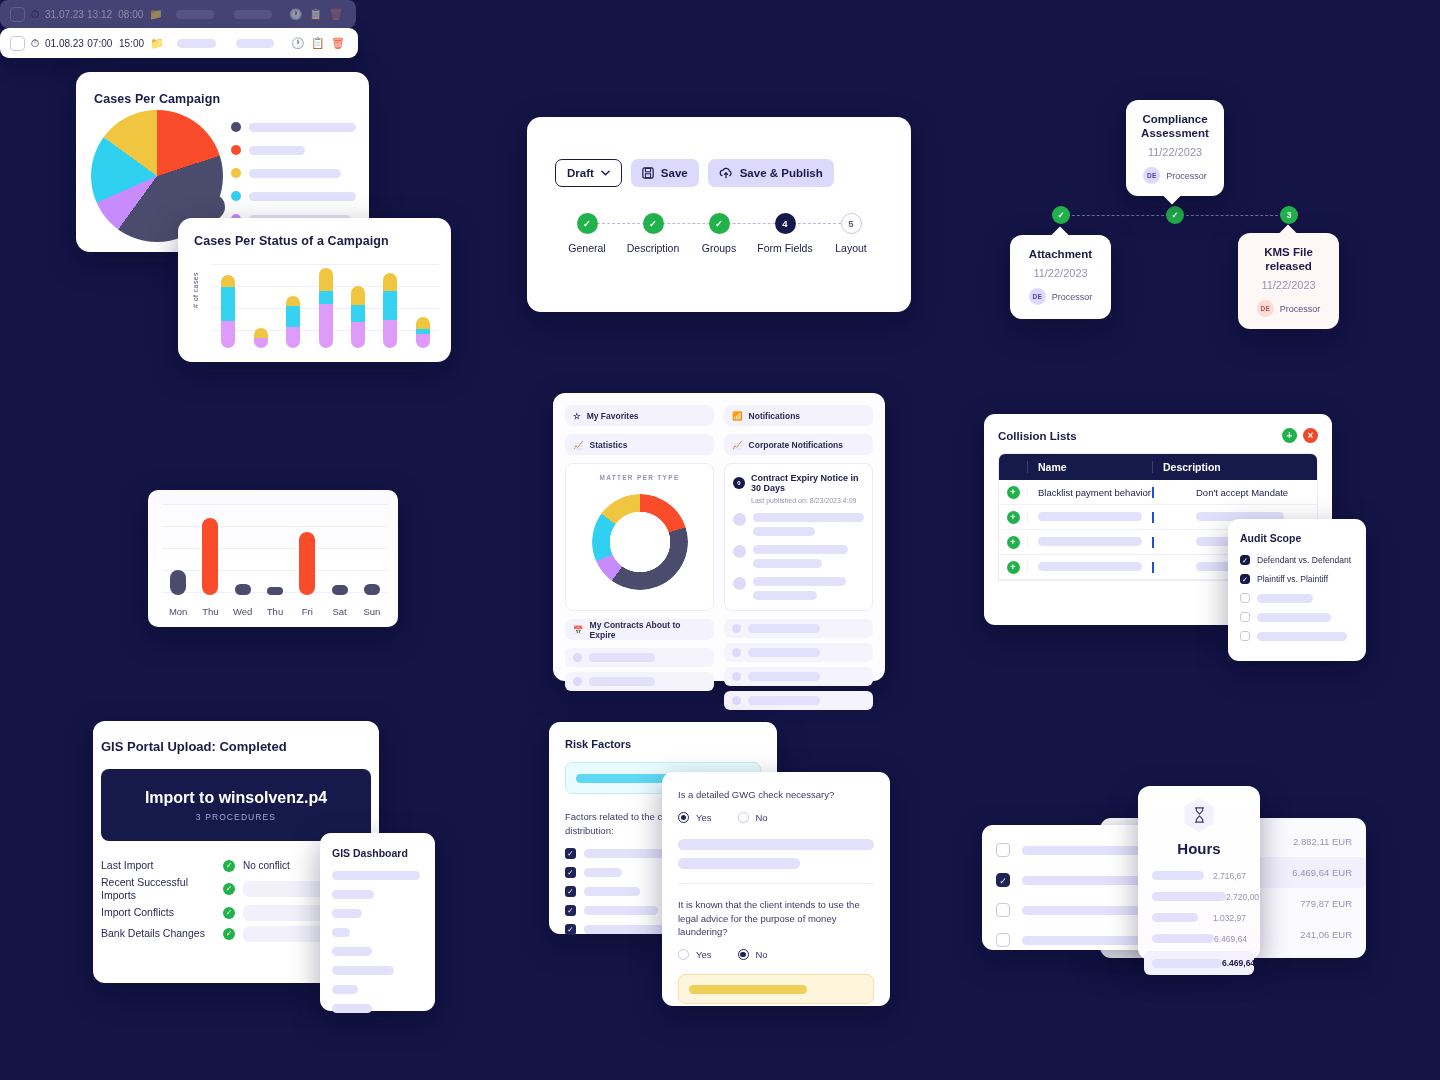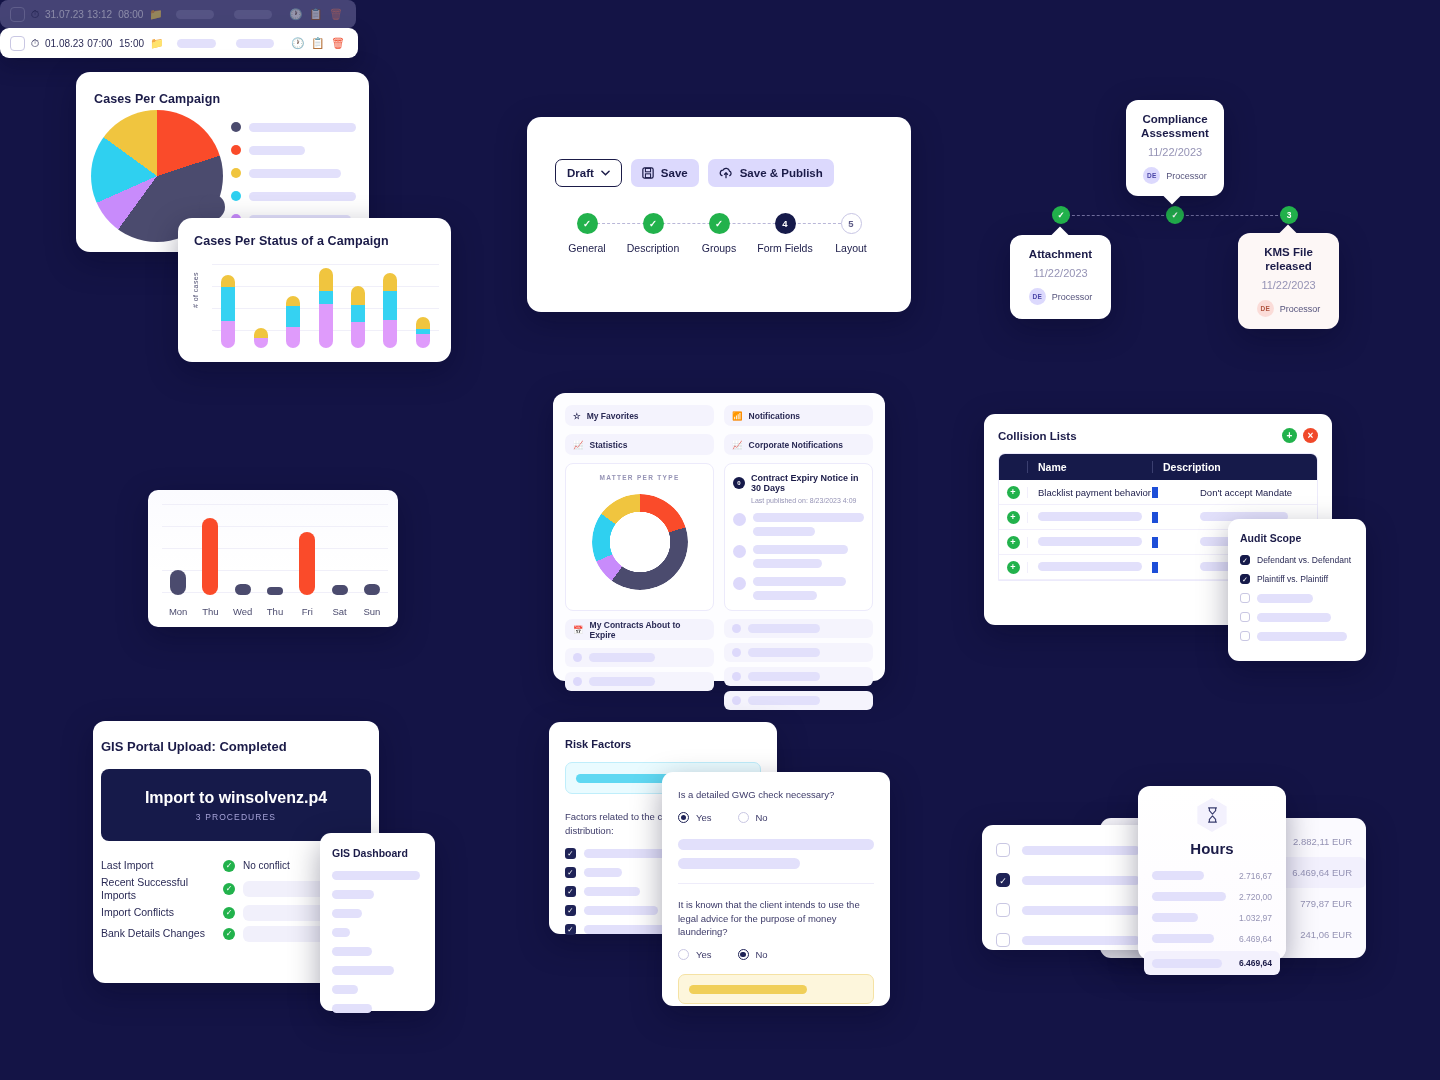--- a/index.html
+++ b/index.html
@@ -142,21 +142,21 @@
   .th-plus { width:28px; flex:none; }
   .th { font-size:10.5px; font-weight:700; padding-left:10px; }
   .th.c1 { width:125px; flex:none; border-left:1px solid #3b3f70; }
   .th.c2 { flex:1; border-left:1px solid #3b3f70; }
   .tr { display:flex; align-items:center; height:25px; border-bottom:1px solid #f1effb; }
   .td-plus { width:28px; flex:none; display:flex; justify-content:center; }
   .plus-dot { width:13px; height:13px; border-radius:50%; background:#22b24c; color:#fff;
               font-size:9px; line-height:13px; text-align:center; font-weight:700; cursor:pointer; }
   .td { font-size:9.5px; padding-left:10px; }
   .td.c1 { width:125px; flex:none; border-left:1px solid #f1effb; }
-  .td.c2 { flex:1; border-left:6px solid #1d4ed8;padding-left:42px; }
+  .td.c2 { flex:1; border-left:2px solid #1d4ed8;padding-left:42px; }
 
   
   #audit { left:1228px; top:519px; width:138px; height:142px; border-radius:11px; padding:13px 12px; }
   .audit-title { font-size:10.5px; font-weight:700; margin-bottom:11px; }
   .chk-row { display:flex; align-items:center; gap:7px; margin-bottom:9px; }
   .chk { width:10px; height:10px; border-radius:3px; flex:none; border:1.2px solid #c9c7e3; background:#fff; }
   .chk.on { background:#161a4a; border-color:#161a4a; position:relative; }
   .chk.on::after { content:"✓"; position:absolute; inset:0; color:#fff; font-size:7px;
                    line-height:10px; text-align:center; }
   .chk-label { font-size:8.5px; color:#2a2a55; }
@@ -205,21 +205,21 @@
   
   #eur-card { left:1100px; top:818px; width:266px; height:140px; border-radius:11px; background:#fbfaff; padding:8px 14px; }
   .eur-row { height:31px; display:flex; align-items:center; justify-content:flex-end;
              font-size:9.5px; color:#9593b5; }
   .eur-row.hl { background:#f2f0fd; border-radius:6px; margin:0 -14px; padding:0 14px; }
   #list-card { left:982px; top:825px; width:232px; height:125px; border-radius:11px; padding:10px 14px; }
   .lrow { display:flex; align-items:center; gap:12px; height:30px; }
   .lchk { width:14px; height:14px; border-radius:4px; border:1.4px solid #c9c7e3; background:#fff; flex:none; }
   .lchk.on { background:#1f2357; border-color:#1f2357; position:relative; }
   .lchk.on::after { content:"✓"; position:absolute; inset:0; color:#fff; font-size:9px; line-height:14px; text-align:center; }
-  #hours { left:1138px; top:786px; width:148px; height:174px; border-radius:12px;
+  #hours { left:1138px; top:786px; width:122px; height:174px; border-radius:12px;
            background:linear-gradient(180deg,#ffffff 0%,#fdfbff 100%); padding:12px 14px; }
   .hex { width:34px; height:34px; margin:0 auto; background:#f3f1fd;
          clip-path: polygon(50% 0%, 93% 25%, 93% 75%, 50% 100%, 7% 75%, 7% 25%);
          display:flex; align-items:center; justify-content:center; }
   .hours-title { text-align:center; font-size:15px; font-weight:700; margin-top:8px; }
   .hrow { display:flex; align-items:center; justify-content:space-between; height:21px; font-size:8.5px; color:#9593b5; }
   .hrow .ph { flex:none; }
   .hrow.hl { background:#f3f1fd; border-radius:6px; margin:2px -8px 0; padding:0 8px; height:24px; }
   .hrow.hl .val { color:#1b1b48; font-weight:700; }
 </style>

